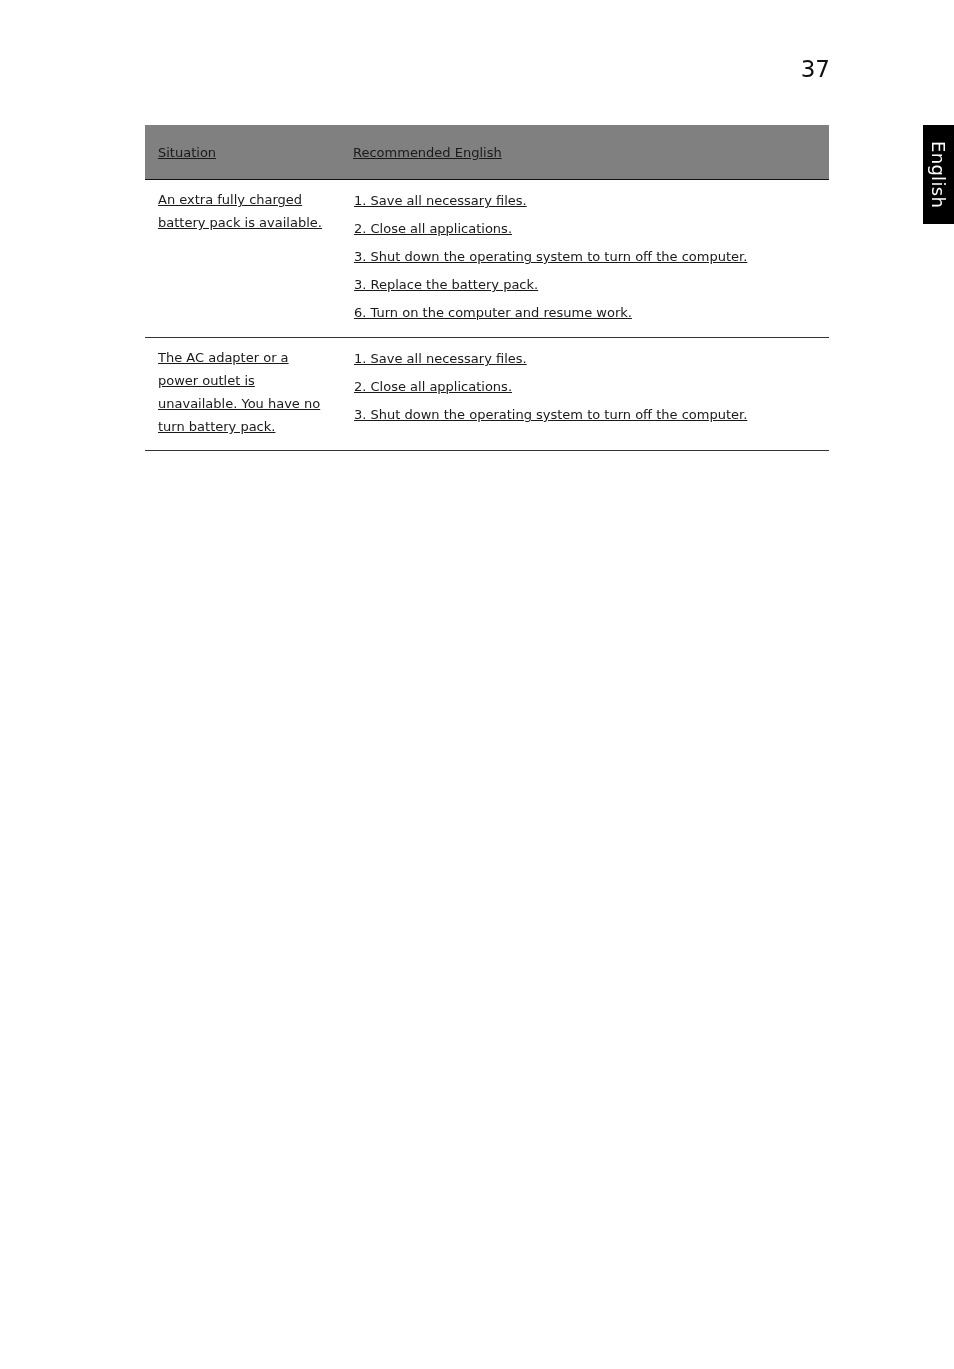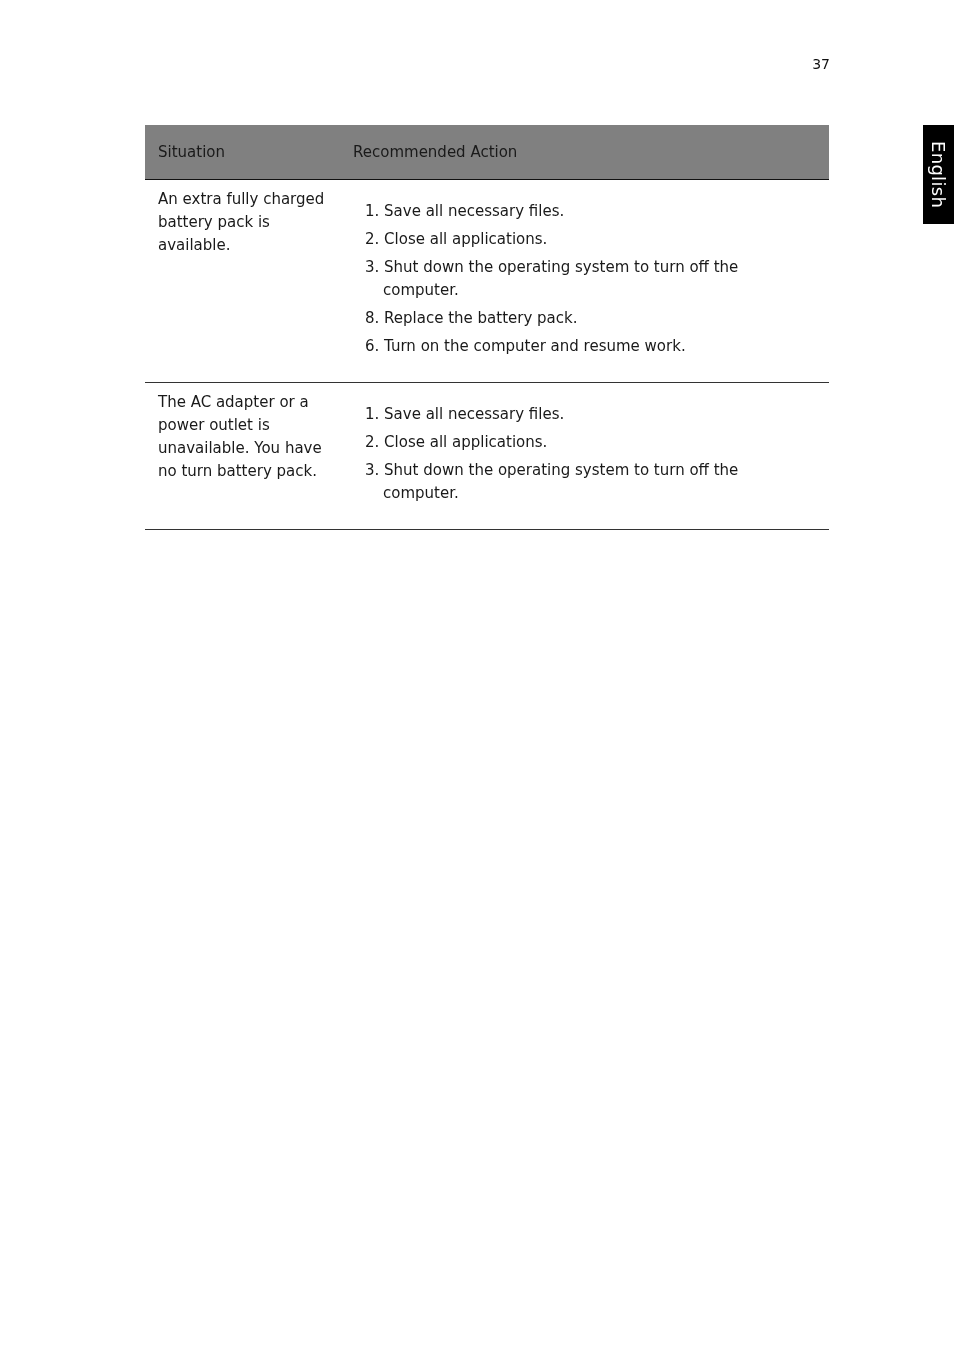--- a/index.html
+++ b/index.html
@@ -2,76 +2,76 @@
 <html><head>
   <meta charset="utf-8">
   <style>
     html, body { margin: 0; padding: 0; background: #ffffff; }
     body {
       width: 954px; height: 1369px; position: relative; overflow: hidden;
       font-family: "DejaVu Sans", sans-serif; color: #1a1a1a;
     }
     .page-number {
       position: absolute; top: 56px; right: 124px;
-      font-size: 14px; color: #111;
+      font-size: 23px; color: #111;
     }
     .lang-tab {
       position: absolute; top: 125px; right: 0; width: 31px; height: 99px;
       background: #000;
       display: flex; align-items: center; justify-content: center;
     }
     .lang-tab span {
       color: #fff; font-size: 18px;
       writing-mode: vertical-rl; transform: none;
       letter-spacing: 0.3px;
     }
     table {
       position: absolute; top: 125px; left: 145px; width: 684px;
-      border-collapse: collapse; font-size: 15px; line-height: 23px;
+      border-collapse: collapse; font-size: 13px; line-height: 23px; text-decoration: underline;
     }
     thead th {
       background: #808080; color: #1a1a1a; font-weight: normal; text-align: left;
       height: 54px; padding: 0 0 0 13px; vertical-align: middle;
       border-bottom: 1.5px solid #111;
     }
     thead th.col-action { padding-left: 13px; }
     tbody td {
       vertical-align: top; padding: 8px 0 12px 13px;
       border-bottom: 1.5px solid #333;
     }
     td.col-situation { width: 174px; padding-right: 8px; }
-    ol { margin: 12px; padding: 0; list-style: none; }
+    ol { margin: 1px; padding: 0; list-style: none; }
     ol li { padding-left: 18px; text-indent: -18px; margin-bottom: 5px; }
     ol li:last-child { margin-bottom: 0; }
   </style>
 </head>
 <body>
 
 <div class="page-number">37</div>
 
 <div class="lang-tab">
   <span>English</span>
 </div>
 
 <table>
   <thead>
     <tr>
       <th class="col-sit">Situation</th>
-      <th class="col-action">Recommended Action</th>
+      <th class="col-action">Recommended English</th>
     </tr>
   </thead>
   <tbody>
     <tr>
       <td class="col-situation">An extra fully charged battery pack is available.</td>
       <td>
         <ol>
           <li>1. Save all necessary files.</li>
           <li>2. Close all applications.</li>
           <li>3. Shut down the operating system to turn off the computer.</li>
-          <li>8. Replace the battery pack.</li>
+          <li>3. Replace the battery pack.</li>
           <li>6. Turn on the computer and resume work.</li>
         </ol>
       </td>
     </tr>
     <tr>
       <td class="col-situation">The AC adapter or a power outlet is unavailable. You have no turn battery pack.</td>
       <td>
         <ol>
           <li>1. Save all necessary files.</li>
           <li>2. Close all applications.</li>

